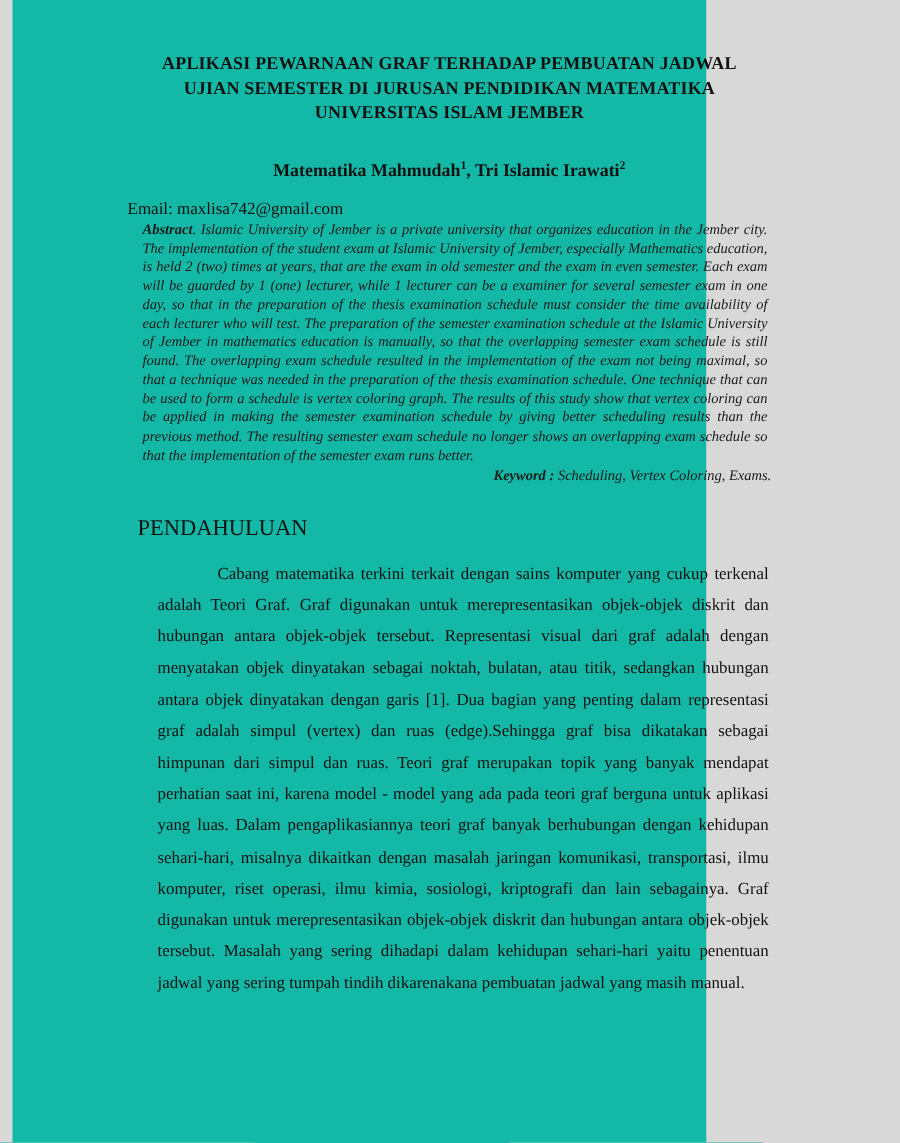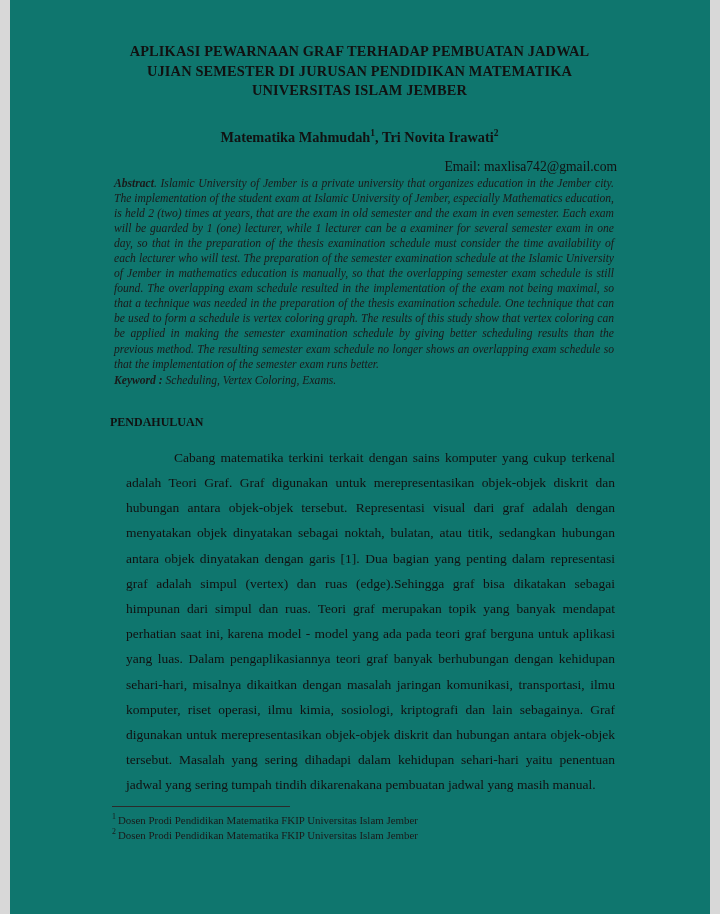--- a/index.html
+++ b/index.html
@@ -10,23 +10,23 @@
     width: 720px;
     height: 914px;
     background: #d8d8d8;
     font-family: "Liberation Serif", "DejaVu Serif", serif;
     overflow: hidden;
   }
   .page {
     position: absolute;
     left: 10px;
     top: 0;
-    width: 700px;
+    width: 555px;
     min-height: 914px;
-    background: #0f766e;
+    background: #14b8a6;
     box-sizing: border-box;
   }
   .content {
     position: absolute;
     left: 92px;
     top: 0;
     width: 515px;
   }
 
   
@@ -48,21 +48,21 @@
     line-height: 19px;
     color: #111;
   }
   .authors sup {
     font-size: 9.5px;
     vertical-align: super;
     line-height: 0;
   }
   .email {
     margin-top: 11px;
-    text-align: right;
+    text-align: left;
     font-size: 13.6px;
     line-height: 18px;
     color: #111;
   }
 
   
   .abstract-block {
     margin-left: 12px;
     margin-right: 3px;
     text-align: justify;
@@ -72,37 +72,37 @@
     color: #1a1a1a;
     text-justify: inter-word;
   }
   .abstract-block .lead {
     font-weight: bold;
     font-style: italic;
   }
   .keyword-line {
     margin-top: 1px;
     margin-left: 12px;
-    text-align: left;
+    text-align: right;
     font-size: 11.6px;
     line-height: 15.1px;
     font-style: italic;
     color: #1a1a1a;
   }
   .keyword-line .lead {
     font-weight: bold;
     font-style: italic;
   }
 
   
   .section-heading {
     margin-top: 26px;
     margin-left: 8px;
-    font-weight: bold;
-    font-size: 12px;
+    font-weight: normal;
+    font-size: 18px;
     line-height: 17px;
     color: #111;
   }
 
   
   .body-par {
     margin-top: 14px;
     margin-left: 24px;
     margin-right: 2px;
     text-align: justify;
@@ -140,41 +140,32 @@
 </style>
 </head>
 <body>
 
 <div class="page">
   <div class="content">
 
     <h1 class="title">APLIKASI PEWARNAAN GRAF TERHADAP PEMBUATAN JADWAL UJIAN SEMESTER DI JURUSAN PENDIDIKAN MATEMATIKA UNIVERSITAS ISLAM JEMBER</h1>
 
     <div class="authors">
-      <span>Matematika Mahmudah</span><sup>1</sup><span>, </span><span>Tri Novita Irawati</span><sup>2</sup>
+      <span>Matematika Mahmudah</span><sup>1</sup><span>, </span><span>Tri Islamic Irawati</span><sup>2</sup>
     </div>
 
     <div class="email">Email: maxlisa742@gmail.com</div>
 
     <div class="abstract-block">
       <span class="lead">Abstract</span><span>. Islamic University of  Jember  is a private university that organizes education in the Jember city. The implementation of the student exam at Islamic University of Jember, especially Mathematics education, is held 2 (two) times at years, that are  the exam in old semester and the exam in even semester. Each exam will be guarded by 1 (one) lecturer, while 1 lecturer can be a examiner for several semester exam in one day, so that in the preparation of the thesis examination schedule must consider the time availability of each lecturer who will test. The preparation of the semester examination schedule at the Islamic University of Jember in  mathematics education is manually, so that the overlapping semester exam schedule is still found. The overlapping exam schedule resulted in the implementation of the exam not being maximal, so that a technique was needed in the preparation of the thesis examination schedule. One technique that can be used to form a schedule is vertex coloring graph. The results of this study show that vertex coloring can be applied in making the semester examination schedule by giving better scheduling results than the previous method. The resulting semester exam schedule no longer shows an overlapping exam schedule so that the implementation of the semester exam runs better.</span>
     </div>
 
     <div class="keyword-line">
       <span class="lead">Keyword :</span><span> Scheduling, Vertex Coloring, Exams.</span>
     </div>
 
     <h2 class="section-heading">PENDAHULUAN</h2>
 
     <p class="body-par">Cabang matematika terkini terkait dengan sains komputer yang cukup terkenal adalah Teori Graf. Graf digunakan untuk merepresentasikan objek-objek diskrit dan hubungan antara objek-objek tersebut. Representasi visual dari graf adalah dengan menyatakan objek dinyatakan sebagai noktah, bulatan, atau titik, sedangkan hubungan antara objek dinyatakan dengan garis [1]. Dua bagian yang penting dalam representasi graf adalah simpul (vertex) dan ruas (edge).Sehingga graf bisa dikatakan sebagai himpunan dari simpul dan ruas. Teori graf merupakan topik yang banyak mendapat perhatian saat ini, karena model - model yang ada pada teori graf berguna untuk aplikasi yang luas. Dalam pengaplikasiannya teori graf banyak berhubungan dengan kehidupan sehari-hari, misalnya dikaitkan dengan masalah jaringan komunikasi, transportasi, ilmu komputer, riset operasi, ilmu kimia, sosiologi, kriptografi dan lain sebagainya. Graf digunakan untuk merepresentasikan objek-objek diskrit dan hubungan antara objek-objek tersebut. Masalah yang sering dihadapi dalam kehidupan sehari-hari yaitu penentuan jadwal yang sering tumpah tindih dikarenakana pembuatan jadwal yang masih manual.</p>
 
   </div>
 
-  <div class="footnote-area">
-    <div class="footnote-rule"></div>
-    <div class="footnote">
-      <sup>1</sup><span>Dosen Prodi Pendidikan Matematika FKIP Universitas Islam Jember</span>
-    </div>
-    <div class="footnote">
-      <sup>2</sup><span>Dosen Prodi Pendidikan Matematika FKIP Universitas Islam Jember</span>
-    </div>
-  </div>
 </div>
 
 </body></html>

